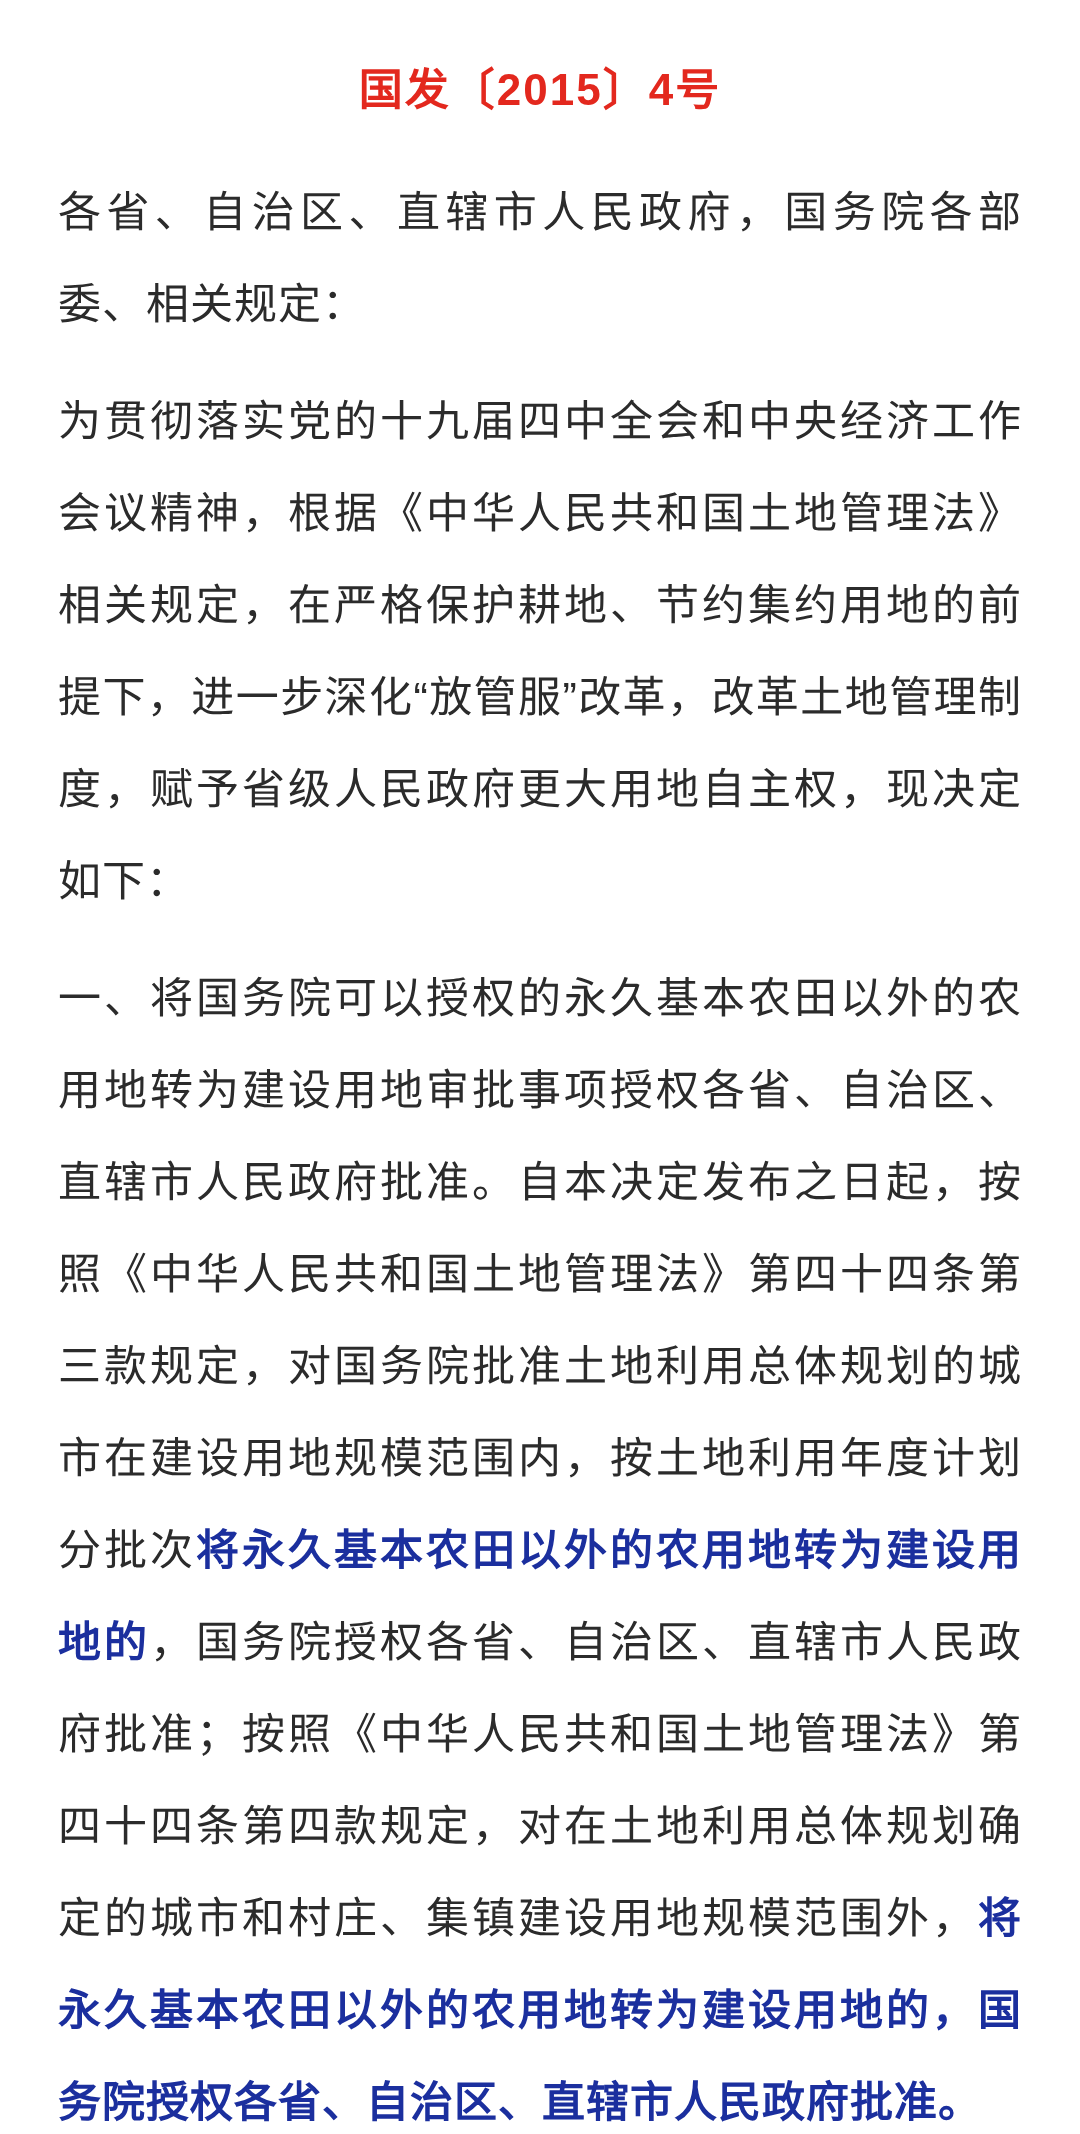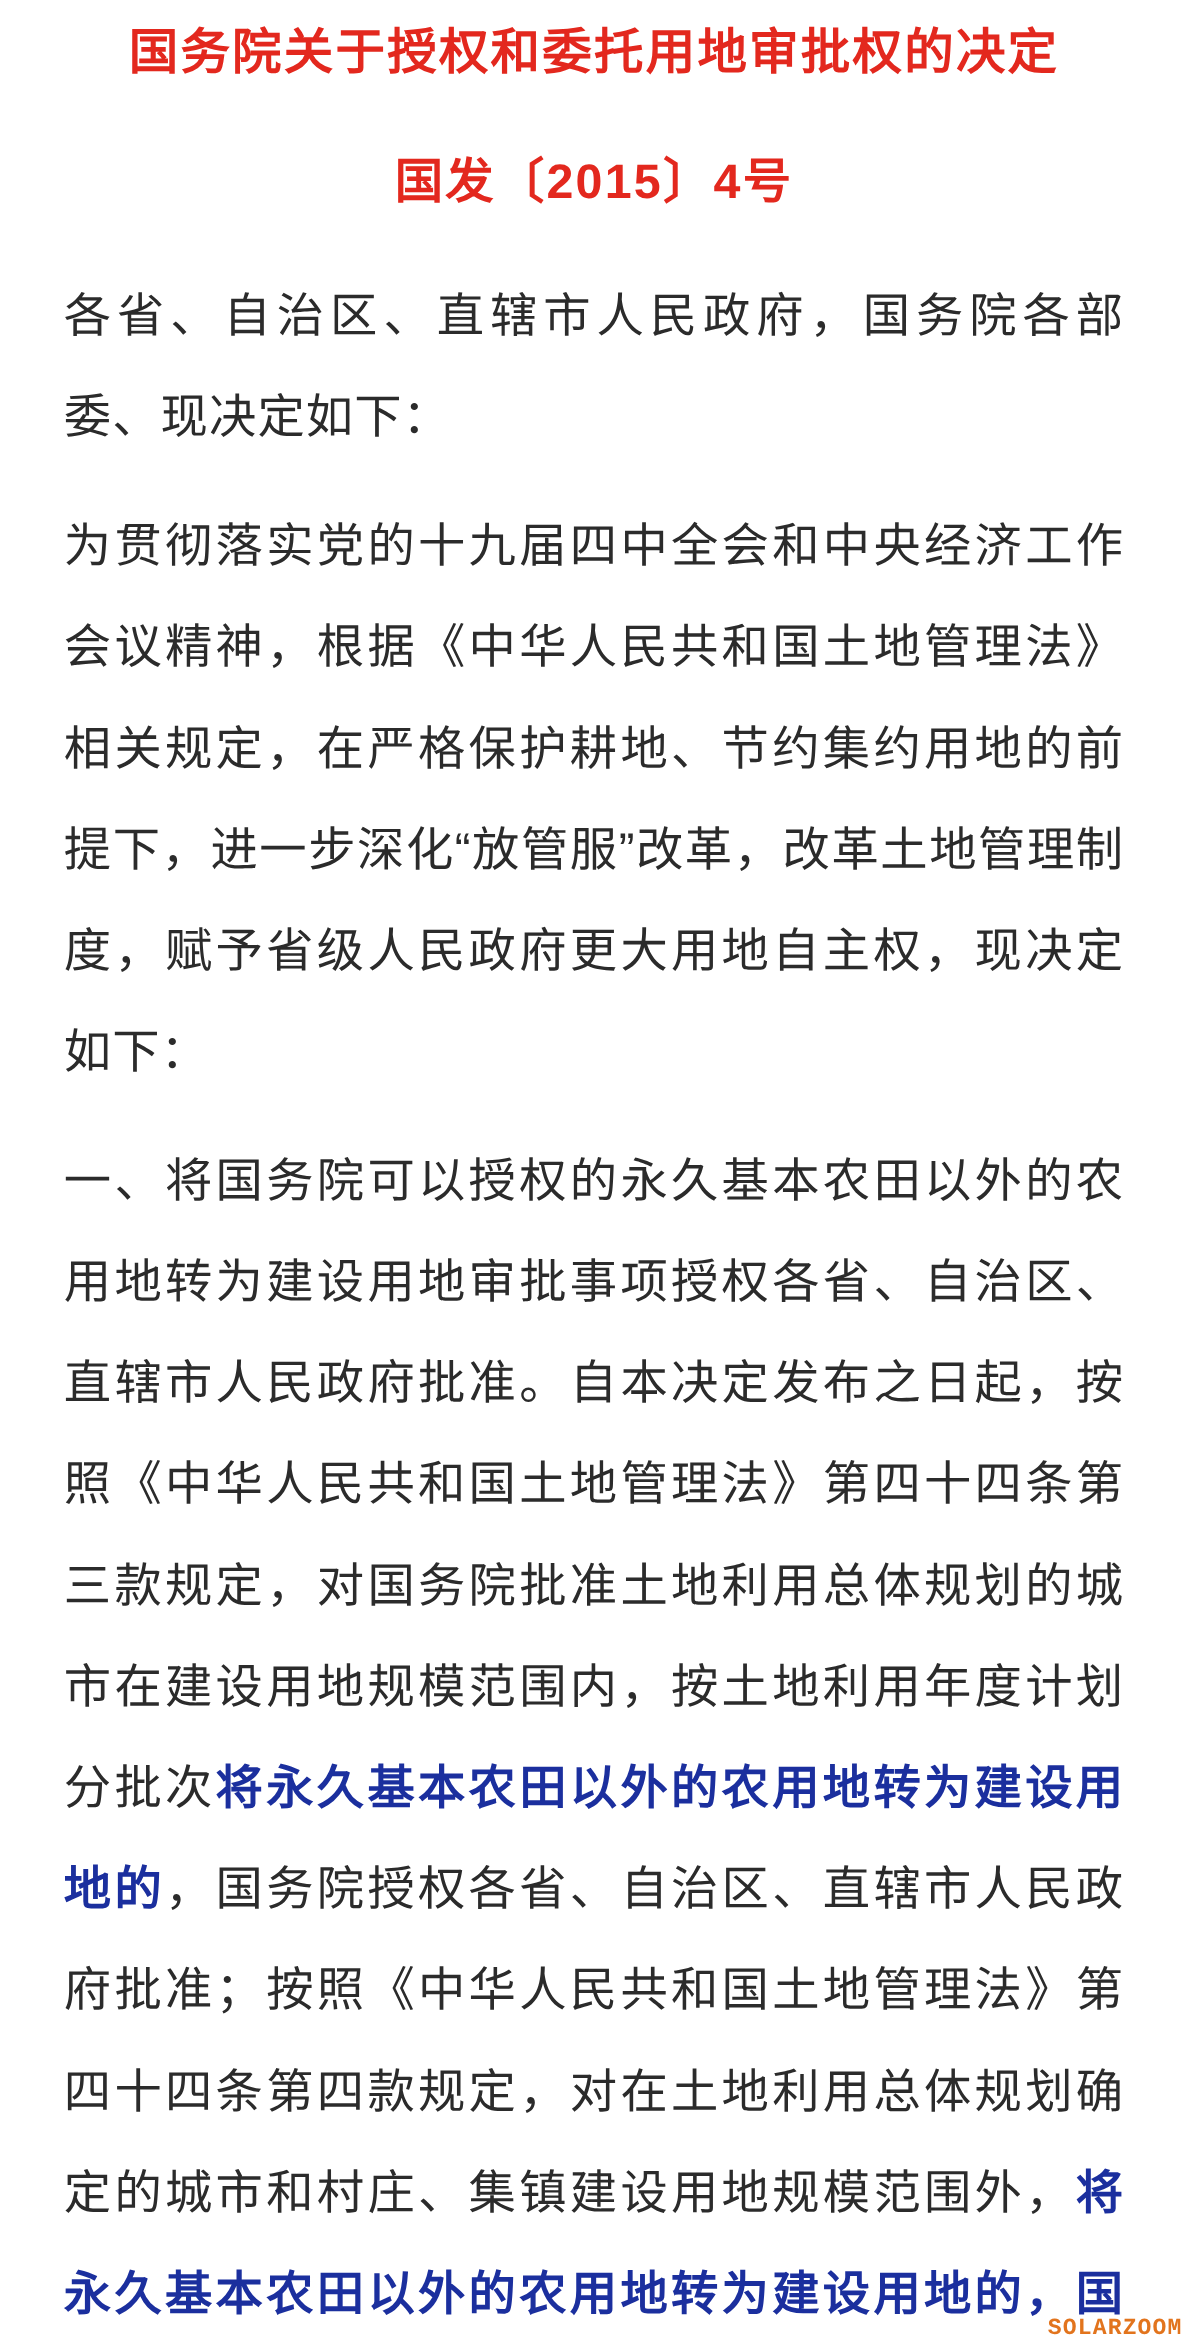--- a/index.html
+++ b/index.html
@@ -71,25 +71,24 @@
     font-size: 21px;
     letter-spacing: 1px;
     line-height: 24px;
   }
 </style>
 </head>
 <body style="--page-bg: #ffffff; --title-red: #e3281e; --body-black: #2b2b2b; --emphasis-blue: #1b2f9e; --watermark-orange: #e2741d;">
 
 <div class="page">
 
-  <h1 class="doc-title">国务院关于授权和委托用地审批权的决定</h1>
 
   <div class="doc-number">国发〔2015〕4号</div>
 
   <div class="doc-body">
-      <p class="paragraph"><span class="seg-normal">各省、自治区、直辖市人民政府，国务院各部委、现决定如下：</span></p>
+      <p class="paragraph"><span class="seg-normal">各省、自治区、直辖市人民政府，国务院各部委、相关规定：</span></p>
       <p class="paragraph"><span class="seg-normal">为贯彻落实党的十九届四中全会和中央经济工作会议精神，根据《中华人民共和国土地管理法》相关规定，在严格保护耕地、节约集约用地的前提下，进一步深化“放管服”改革，改革土地管理制度，赋予省级人民政府更大用地自主权，现决定如下：</span></p>
       <p class="paragraph"><span class="seg-normal">一、将国务院可以授权的永久基本农田以外的农用地转为建设用地审批事项授权各省、自治区、直辖市人民政府批准。自本决定发布之日起，按照《中华人民共和国土地管理法》第四十四条第三款规定，对国务院批准土地利用总体规划的城市在建设用地规模范围内，按土地利用年度计划分批次</span><span class="seg-em">将永久基本农田以外的农用地转为建设用地的</span><span class="seg-normal">，国务院授权各省、自治区、直辖市人民政府批准；按照《中华人民共和国土地管理法》第四十四条第四款规定，对在土地利用总体规划确定的城市和村庄、集镇建设用地规模范围外，</span><span class="seg-em">将永久基本农田以外的农用地转为建设用地的，国务院授权各省、自治区、直辖市人民政府批准。</span></p>
     </div>
 
   <div class="watermark">SOLARZOOM</div>
 
 </div>
 
 </body></html>

